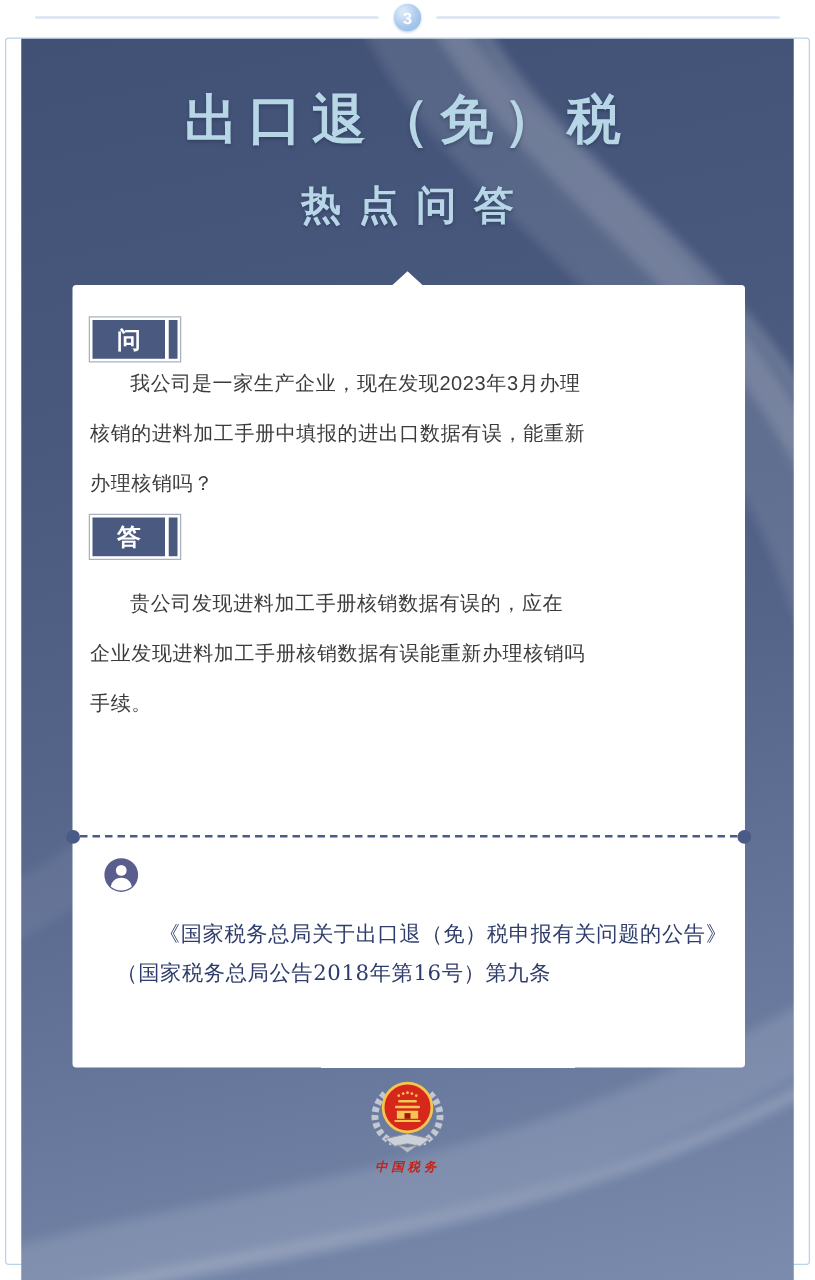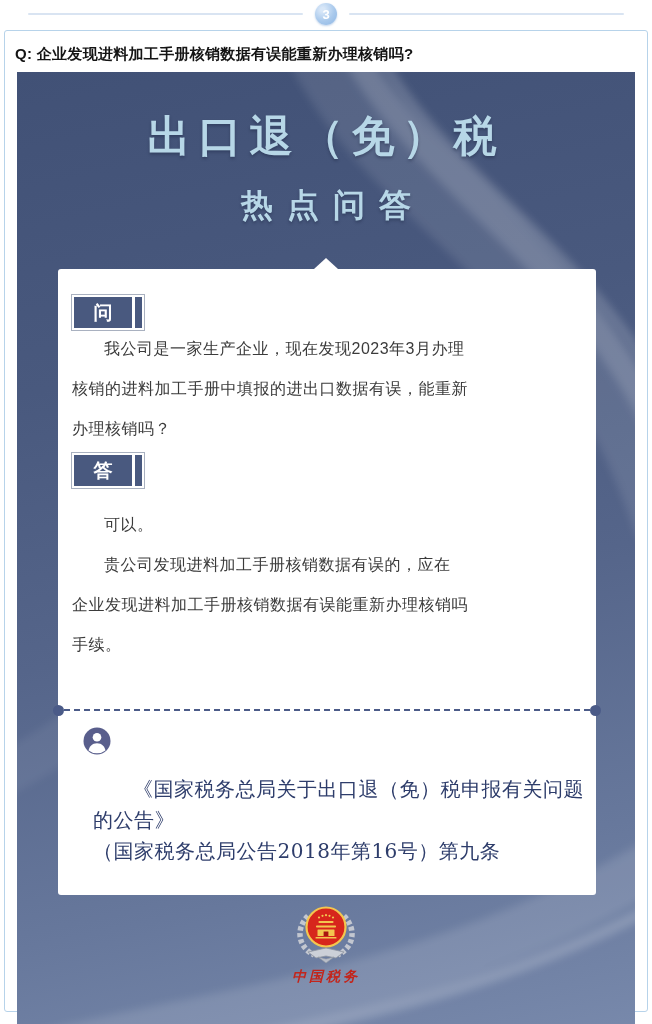--- a/index.html
+++ b/index.html
@@ -83,50 +83,49 @@
   .dash-divider .dash { flex:1; border-top:2px dashed var(--divider-navy,#4b5b88); }
   .dash-divider .dot  {
     width:11px; height:11px; border-radius:50%;
     background:var(--divider-navy,#5b6b94);
   }
   .person { position:absolute; left:25px; top:458px; width:28px; height:28px; }
   .citation {
     position:absolute; left:35px; top:505px; width:492px;
     white-space:pre-line; text-indent:2em;
     font-family:"DejaVu Serif", serif;
-    font-size:20px; line-height:31px; letter-spacing:.5px;
+    font-size:17px; line-height:31px; letter-spacing:.5px;
     color:var(--citation-text,#2e3d6b);
   }
   
   .emblem-wrap {
     position:absolute; left:0; right:0; top:830px;
     display:flex; flex-direction:column; align-items:center;
   }
   .logo-text {
     margin-top:2px;
     font-family:"DejaVu Serif", serif; font-style:italic; font-weight:bold;
-    font-size:14px; letter-spacing:3px;
+    font-size:10px; letter-spacing:3px;
     color:var(--logo-red,#c3251b);
   }
 </style>
 </head>
 <body>
 
 <div class="page">
 
   <div class="step-divider">
     <span class="line"></span>
     <span class="step-badge">
       <span>3</span>
     </span>
     <span class="line"></span>
   </div>
 
   <div class="outer-box">
-    <h1 class="q-heading">Q: 企业发现进料加工手册核销数据有误能重新办理核销吗?</h1>
 
     <div class="poster">
 
       <svg class="swirls" viewBox="0 0 618 922" preserveAspectRatio="none">
         <defs>
             <filter id="soft" x="-20%" y="-20%" width="140%" height="140%">
               <feGaussianBlur stdDeviation="4"></feGaussianBlur>
             </filter>
           </defs>
         <g filter="url(#soft)" fill="none" stroke="#ffffff" stroke-linecap="round">
@@ -154,21 +153,20 @@
         <p class="q-text">我公司是一家生产企业，现在发现2023年3月办理
 核销的进料加工手册中填报的进出口数据有误，能重新
 办理核销吗？</p>
 
         <div class="badge a-badge">
           <span class="badge-box">答</span>
           <span class="badge-bar"></span>
         </div>
 
         <div class="answer">
-          <p>可以。</p>
           <p>贵公司发现进料加工手册核销数据有误的，应在
 企业发现进料加工手册核销数据有误能重新办理核销吗
 手续。</p>
         </div>
 
         <div class="dash-divider">
           <span class="dot"></span>
           <span class="dash"></span>
           <span class="dot"></span>
         </div>

